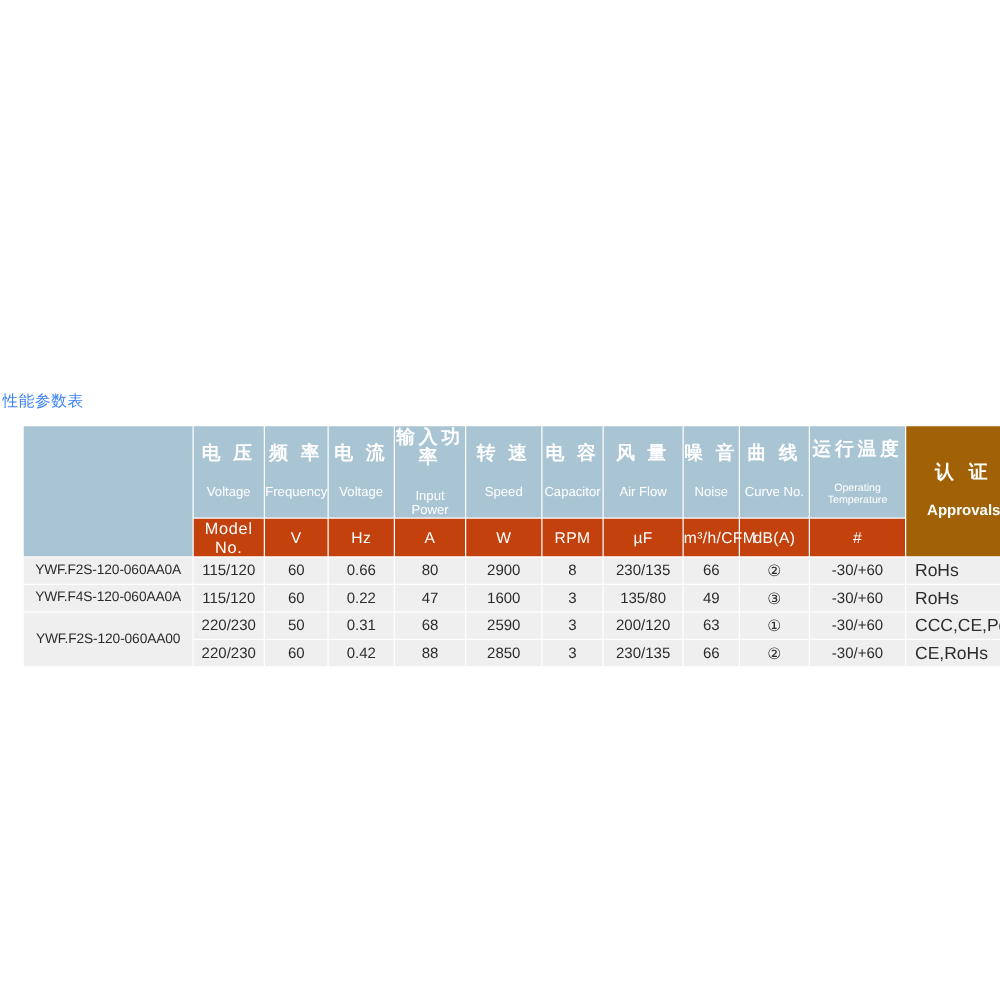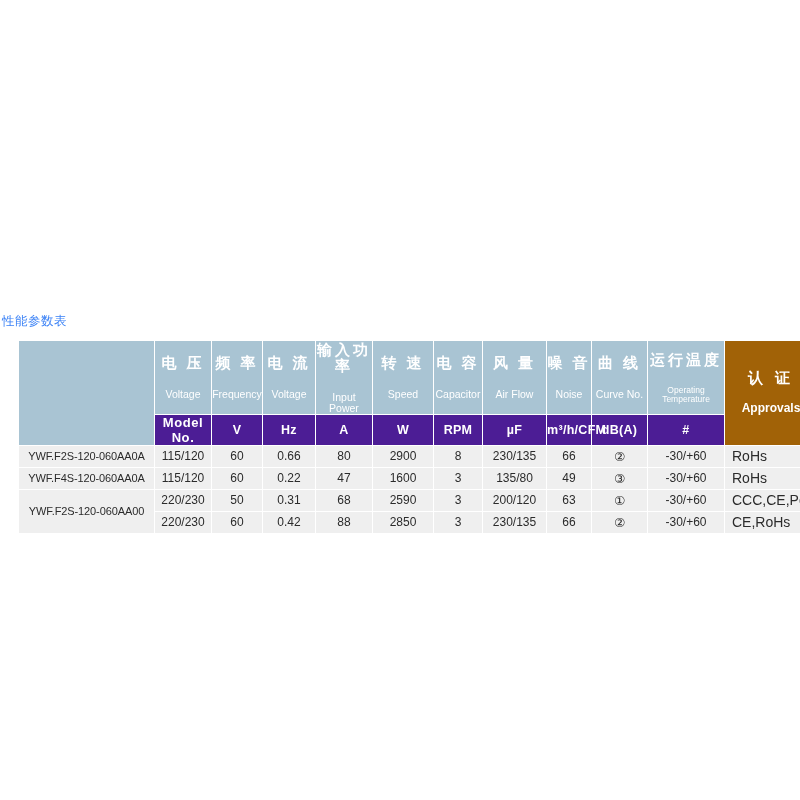--- a/index.html
+++ b/index.html
@@ -55,25 +55,25 @@
     display:block;
     font-size:10.5px;
     font-weight:400;
     letter-spacing:0;
     margin-top:18px;
   }
   .h1 .en.small{font-size:8.5px;line-height:1.02;}
 
   
   .h2{
-    background:#4c1d95;
+    background:#c2410c;
     color:#ffffff;
     height:22px;
     font-size:12.5px;
-    font-weight:700;
+    font-weight:400;
     letter-spacing:.3px;
   }
   .h2.model{font-size:13px;letter-spacing:.6px;}
 
   
   .hm{
     background:#a9c4d3;
     color:#ffffff;
   }
   .hm.blank{background:#a9c4d3;}

